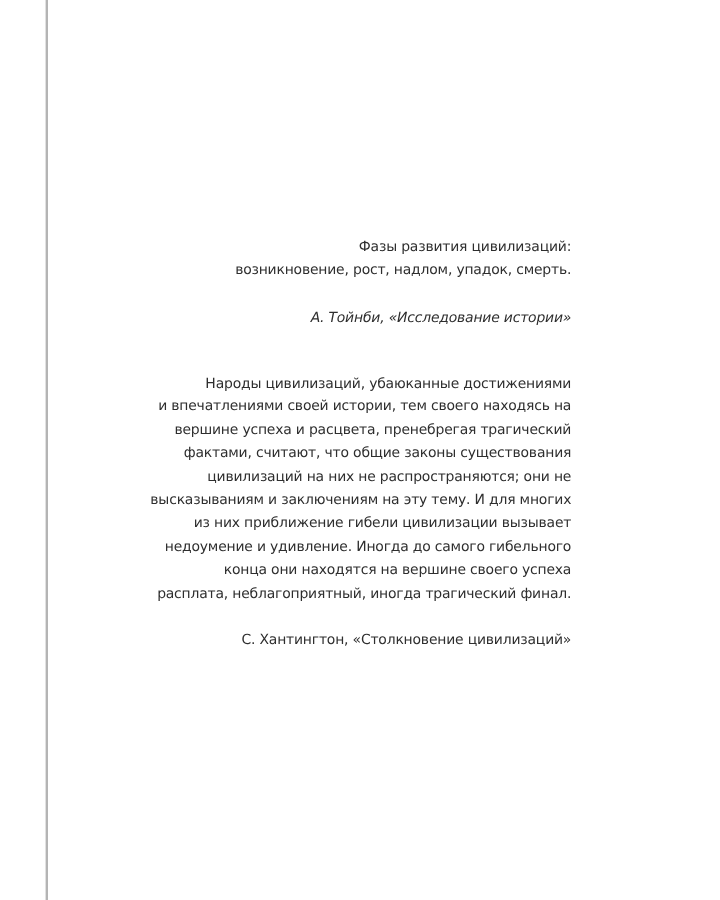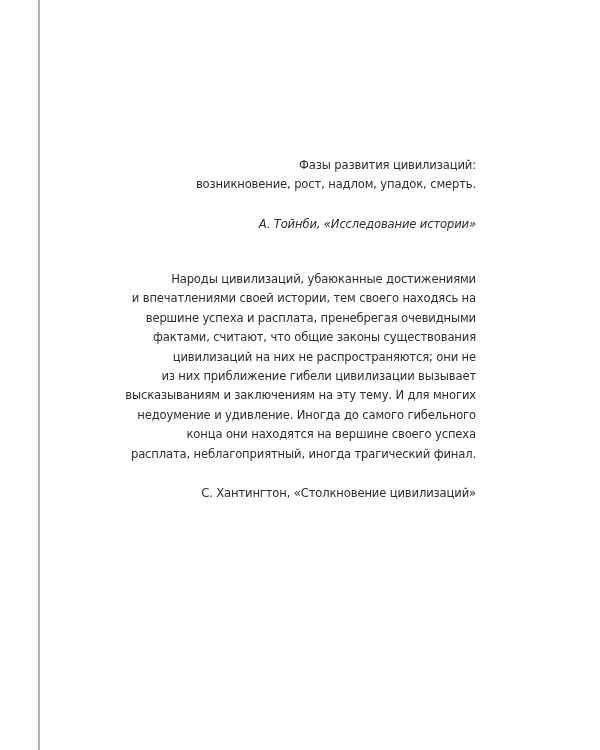--- a/index.html
+++ b/index.html
@@ -23,20 +23,21 @@
       height: 750px;
       background: #b4b4b4;
     }
     .epigraph {
       position: absolute;
       right: 124px;
       text-align: right;
       font-size: 11.6px;
       letter-spacing: -0.15px;
       white-space: nowrap;
+      margin-top: 40px;
     }
     .epigraph .line {
       display: block;
       height: 19.4px;
       line-height: 19.4px;
     }
     .epigraph .author {
       display: block;
       line-height: 19.4px;
     }
@@ -52,22 +53,22 @@
 
 <div class="epigraph" id="epigraph-1">
   <span class="line">Фазы развития цивилизаций:</span>
   <span class="line">возникновение, рост, надлом, упадок, смерть.</span>
   <span class="author">А. Тойнби, «Исследование истории»</span>
 </div>
 
 <div class="epigraph" id="epigraph-2">
   <span class="line">Народы цивилизаций, убаюканные достижениями</span>
   <span class="line">и впечатлениями своей истории, тем своего находясь на</span>
-  <span class="line">вершине успеха и расплата, пренебрегая очевидными</span>
+  <span class="line">вершине успеха и расцвета, пренебрегая трагический</span>
   <span class="line">фактами, считают, что общие законы существования</span>
   <span class="line">цивилизаций на них не распространяются; они не</span>
+  <span class="line">высказываниям и заключениям на эту тему. И для многих</span>
   <span class="line">из них приближение гибели цивилизации вызывает</span>
-  <span class="line">высказываниям и заключениям на эту тему. И для многих</span>
   <span class="line">недоумение и удивление. Иногда до самого гибельного</span>
   <span class="line">конца они находятся на вершине своего успеха</span>
   <span class="line">расплата, неблагоприятный, иногда трагический финал.</span>
   <span class="author">С. Хантингтон, «Столкновение цивилизаций»</span>
 </div>
 
 </body></html>

